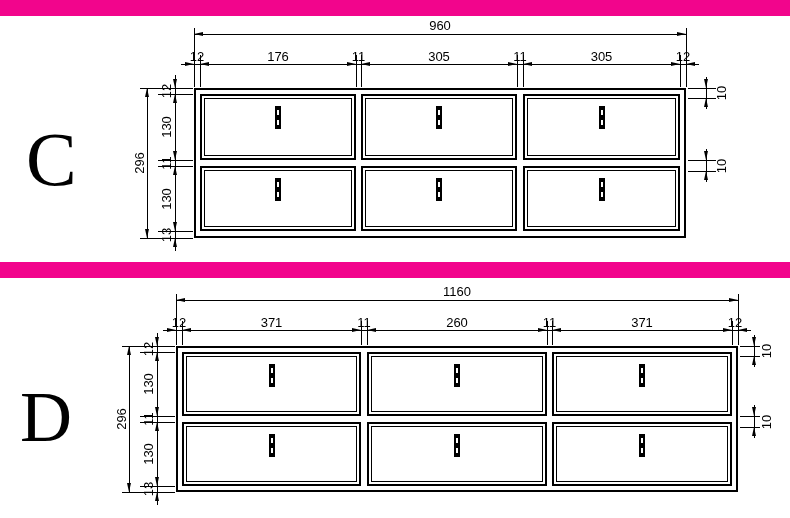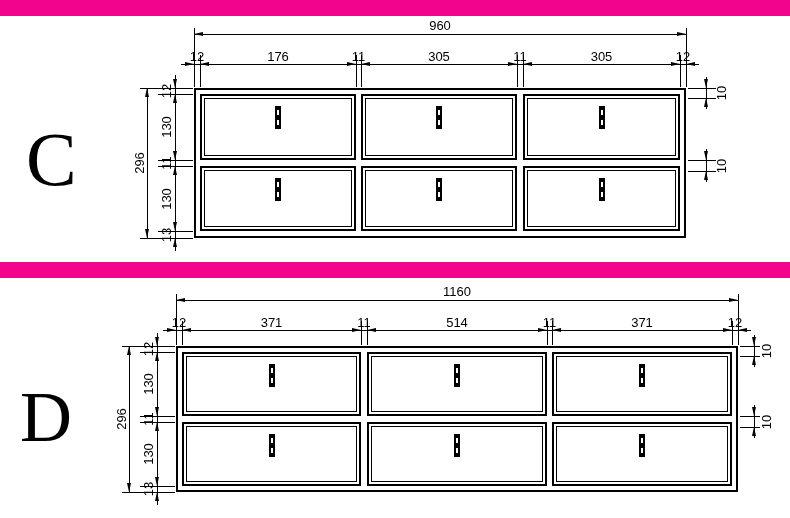--- a/index.html
+++ b/index.html
@@ -135,21 +135,21 @@
     <div class="arr" style="left: 182px; top: 328px; border-top: 2px solid transparent; border-bottom: 2px solid transparent; border-right: 9px solid rgb(0, 0, 0);"></div>
     <div class="arr" style="left: 352px; top: 328px; border-top: 2px solid transparent; border-bottom: 2px solid transparent; border-left: 9px solid rgb(0, 0, 0);"></div>
     <div class="arr" style="left: 367px; top: 328px; border-top: 2px solid transparent; border-bottom: 2px solid transparent; border-right: 9px solid rgb(0, 0, 0);"></div>
     <div class="arr" style="left: 538px; top: 328px; border-top: 2px solid transparent; border-bottom: 2px solid transparent; border-left: 9px solid rgb(0, 0, 0);"></div>
     <div class="arr" style="left: 552px; top: 328px; border-top: 2px solid transparent; border-bottom: 2px solid transparent; border-right: 9px solid rgb(0, 0, 0);"></div>
     <div class="arr" style="left: 723px; top: 328px; border-top: 2px solid transparent; border-bottom: 2px solid transparent; border-left: 9px solid rgb(0, 0, 0);"></div>
     <div class="arr" style="left: 738px; top: 328px; border-top: 2px solid transparent; border-bottom: 2px solid transparent; border-right: 9px solid rgb(0, 0, 0);"></div>
     <div class="dlab" style="left: 179px; top: 322px;">12</div>
     <div class="dlab" style="left: 271.5px; top: 322px;">371</div>
     <div class="dlab" style="left: 364px; top: 322px;">11</div>
-    <div class="dlab" style="left: 457px; top: 322px;">514</div>
+    <div class="dlab" style="left: 457px; top: 322px;">260</div>
     <div class="dlab" style="left: 549.5px; top: 322px;">11</div>
     <div class="dlab" style="left: 642px; top: 322px;">371</div>
     <div class="dlab" style="left: 735px; top: 322px;">12</div>
     <div class="ln" style="left: 129px; top: 346px; width: 1px; height: 146px;"></div>
     <div class="arr" style="left: 127px; top: 346px; border-left: 2px solid transparent; border-right: 2px solid transparent; border-bottom: 9px solid rgb(0, 0, 0);"></div>
     <div class="arr" style="left: 127px; top: 483px; border-left: 2px solid transparent; border-right: 2px solid transparent; border-top: 9px solid rgb(0, 0, 0);"></div>
     <div class="dlab rot" style="left: 121px; top: 419px;">296</div>
     <div class="ln" style="left: 122px; top: 346px; width: 53px; height: 1px;"></div>
     <div class="ln" style="left: 140px; top: 352px; width: 35px; height: 1px;"></div>
     <div class="ln" style="left: 140px; top: 416px; width: 35px; height: 1px;"></div>

